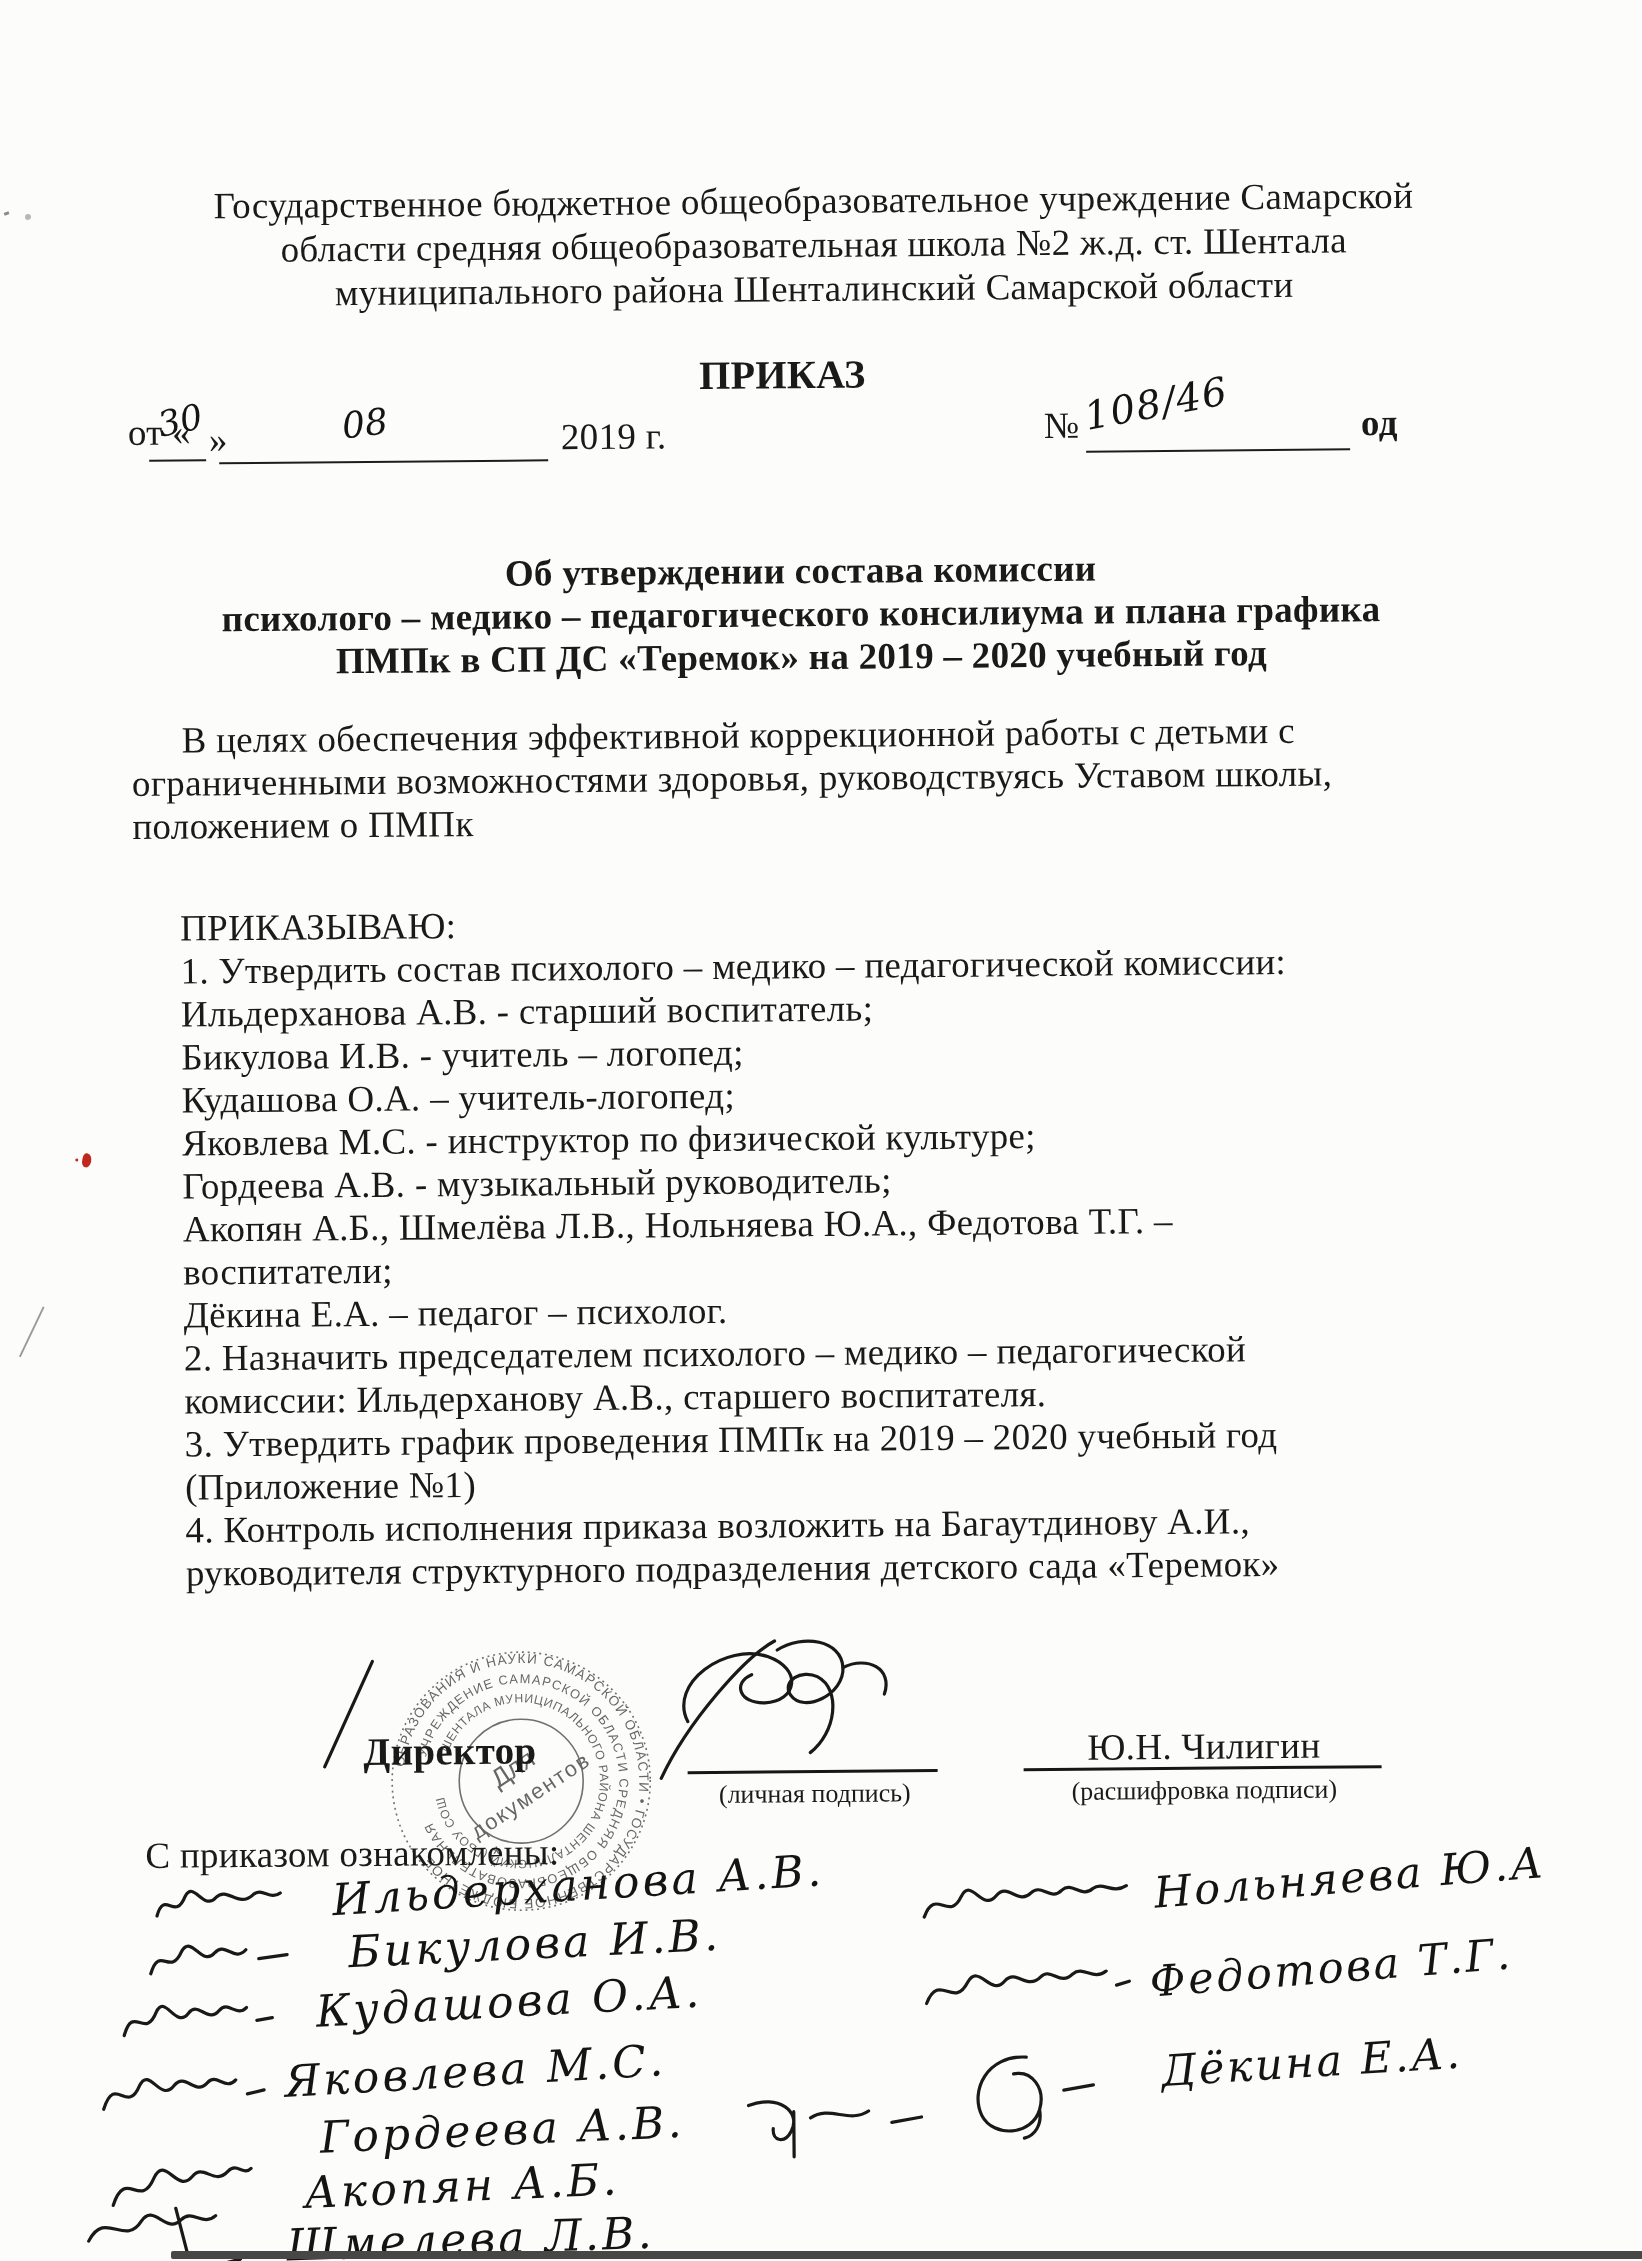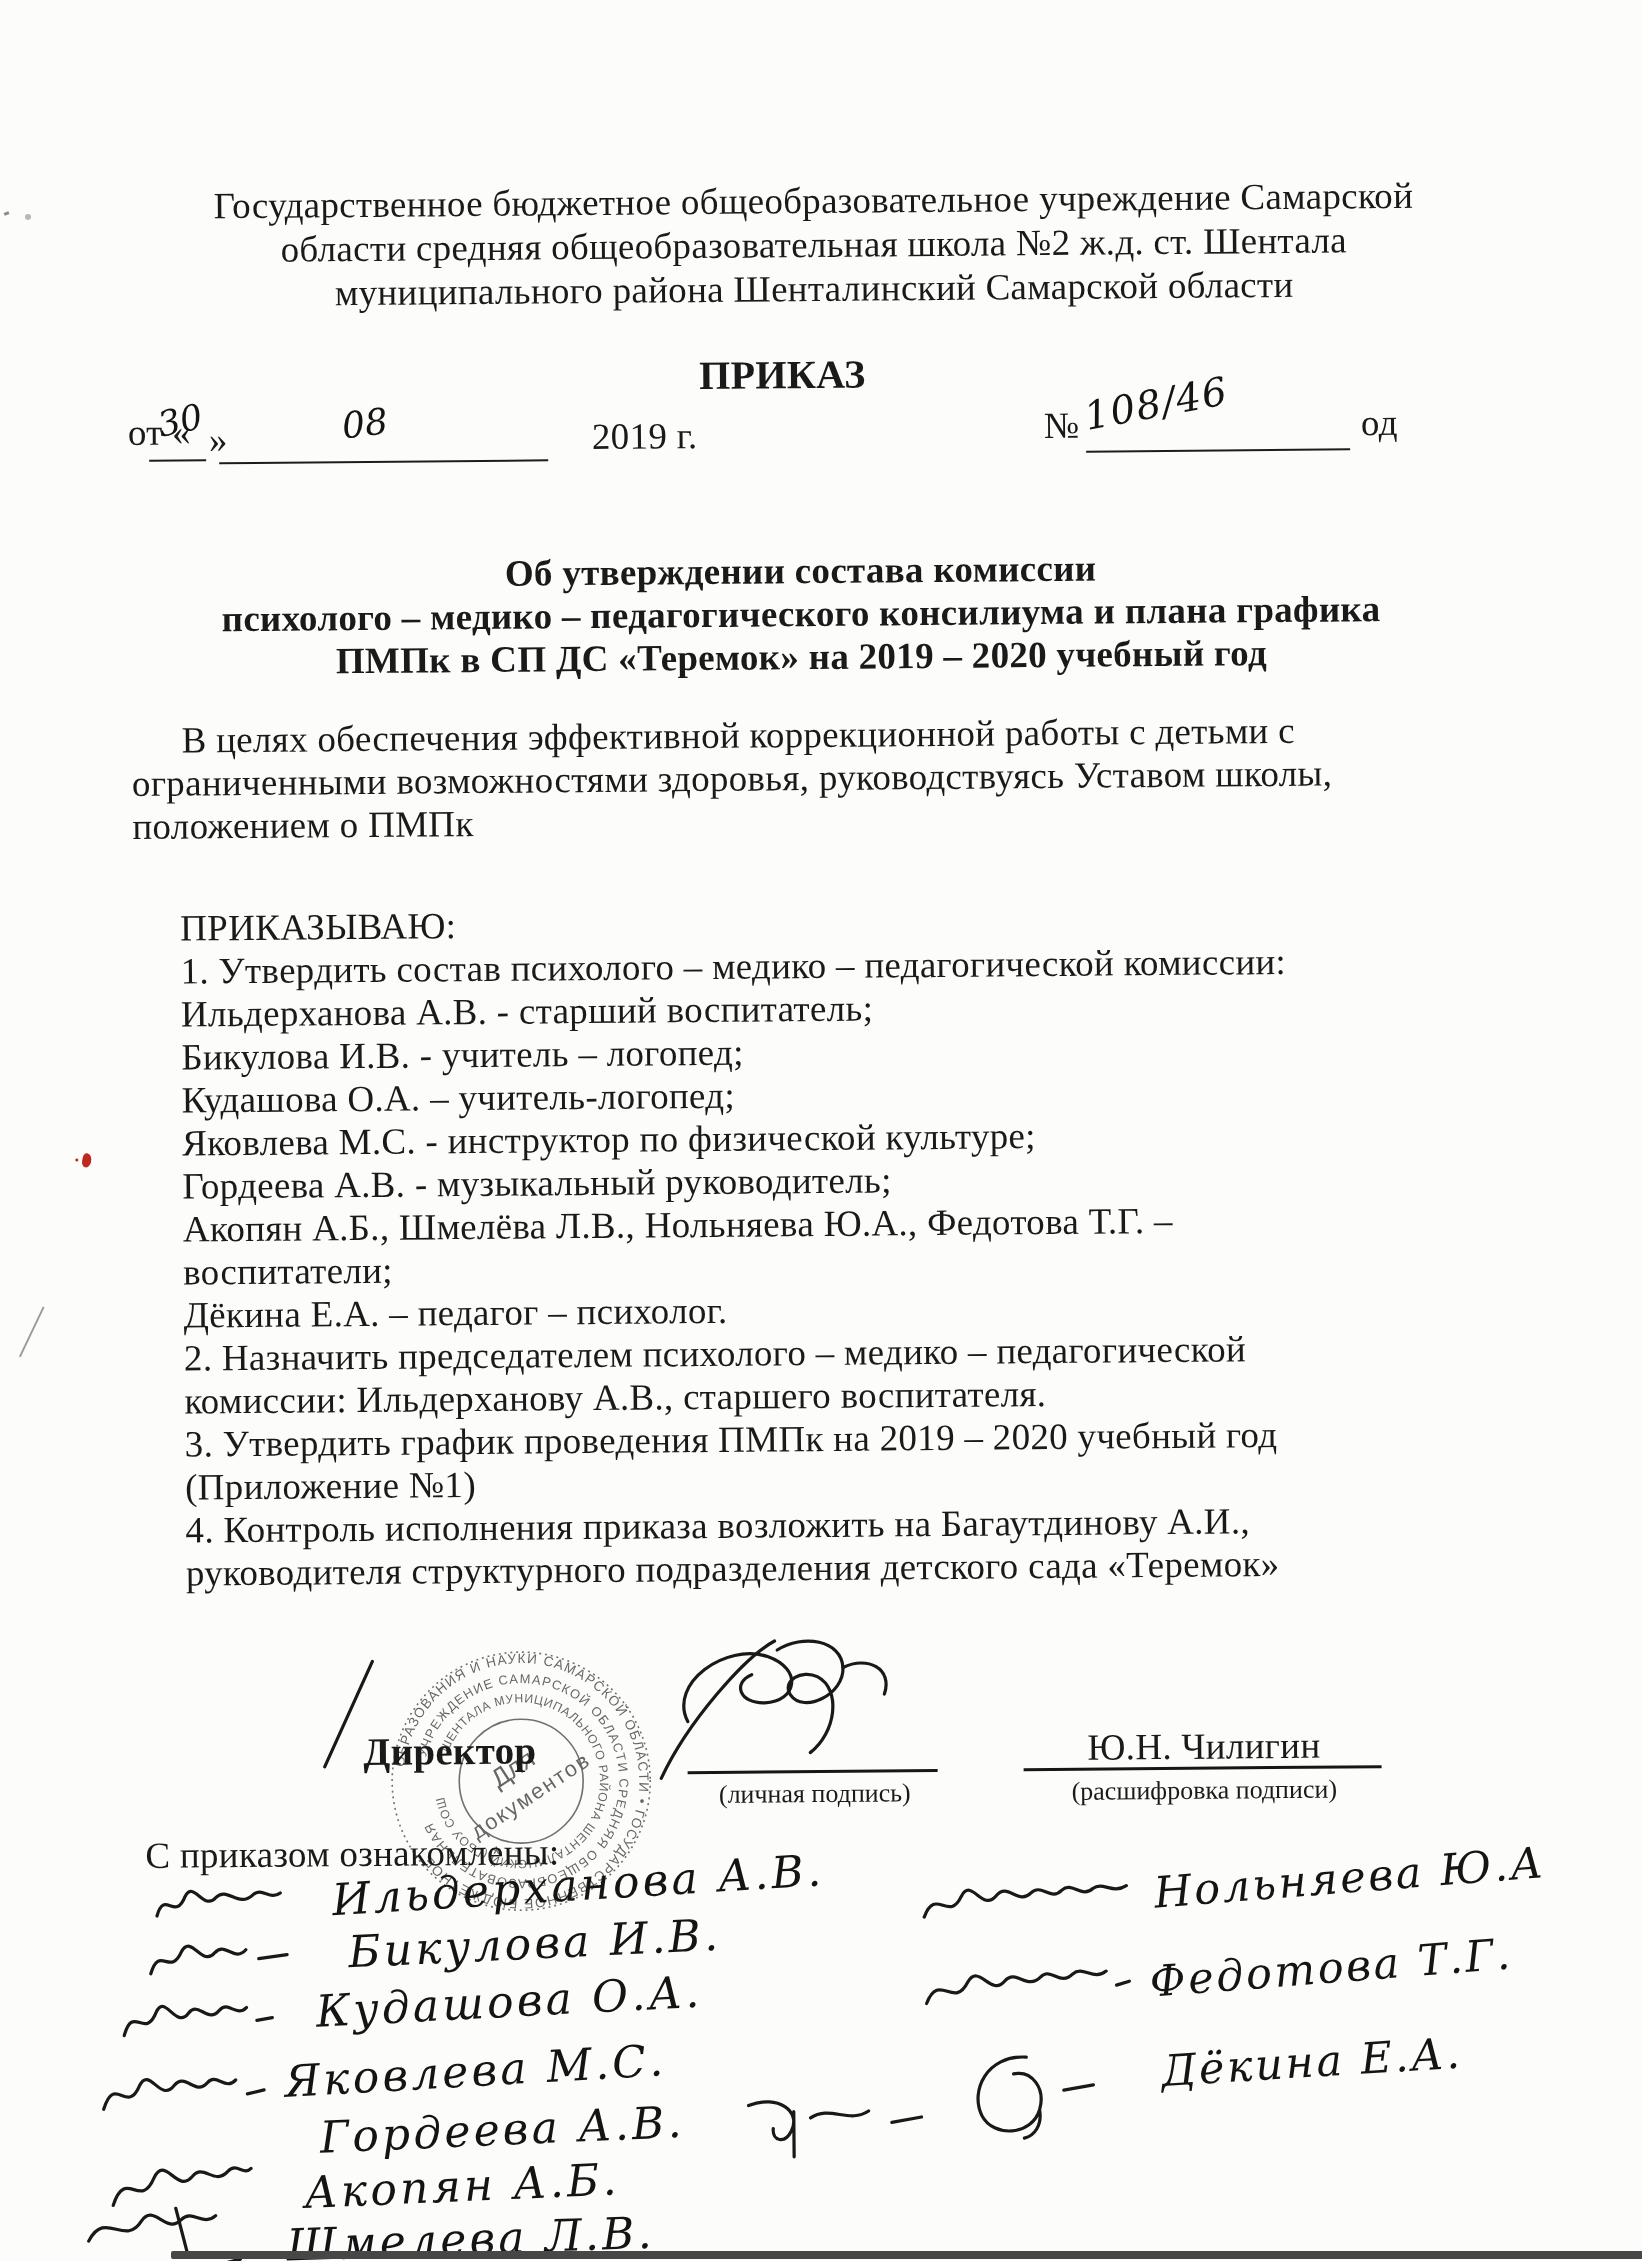--- a/index.html
+++ b/index.html
@@ -31,25 +31,25 @@
 
     <div class="abs print b center" style="left:145px;top:351px;width:1288px;font-size:40px;">ПРИКАЗ</div>
 
     <div class="abs" style="left:0;top:387px;width:1643px;height:90px;">
       <span class="abs print" style="left:134px;top:18px;font-size:37px;">от «</span>
       <span class="abs hand" style="left:164px;top:7.7px;font-size:35px;transform:rotate(-12deg);">30</span>
       <span class="abs print" style="left:215px;top:26px;font-size:37px;">»</span>
       <div class="abs uline" style="left:155px;top:67px;width:57px;"></div>
       <div class="abs uline" style="left:225px;top:70px;width:329px;"></div>
       <span class="abs hand" style="left:348px;top:11.6px;font-size:36px;transform:rotate(-6deg);">08</span>
-      <span class="abs print" style="left:598px;top:26px;font-size:37px;">2019 г.</span>
+      <span class="abs print" style="left:567px;top:26px;font-size:37px;">2019 г.</span>
       <span class="abs print" style="left:1050px;top:19.3px;font-size:37px;">№</span>
       <span class="abs hand" style="left:1090px;top:-2.6px;font-size:39px;transform:rotate(-10deg);letter-spacing:1.3px;">108/46</span>
       <div class="abs uline" style="left:1092px;top:66px;width:264px;"></div>
-      <span class="abs print" style="left:1367px;top:19.3px;font-size:37px;">од</span>
+      <span class="abs print" style="left:1367px;top:19.3px;font-size:37px;font-weight:bold;">од</span>
     </div>
 
     <div class="abs print b center" style="left:129px;top:549px;width:1353px;font-size:37px;line-height:43px;">
       <div>Об  утверждении состава комиссии</div>
       <div>психолого – медико – педагогического консилиума  и плана графика</div>
       <div>ПМПк  в  СП ДС «Теремок» на 2019 – 2020 учебный год</div>
     </div>
 
     <div class="abs print lines" style="left:135px;top:713px;width:1417px;font-size:37px;line-height:43px;">
       <div style="padding-left:50px;">В целях обеспечения эффективной коррекционной работы с детьми с</div>

